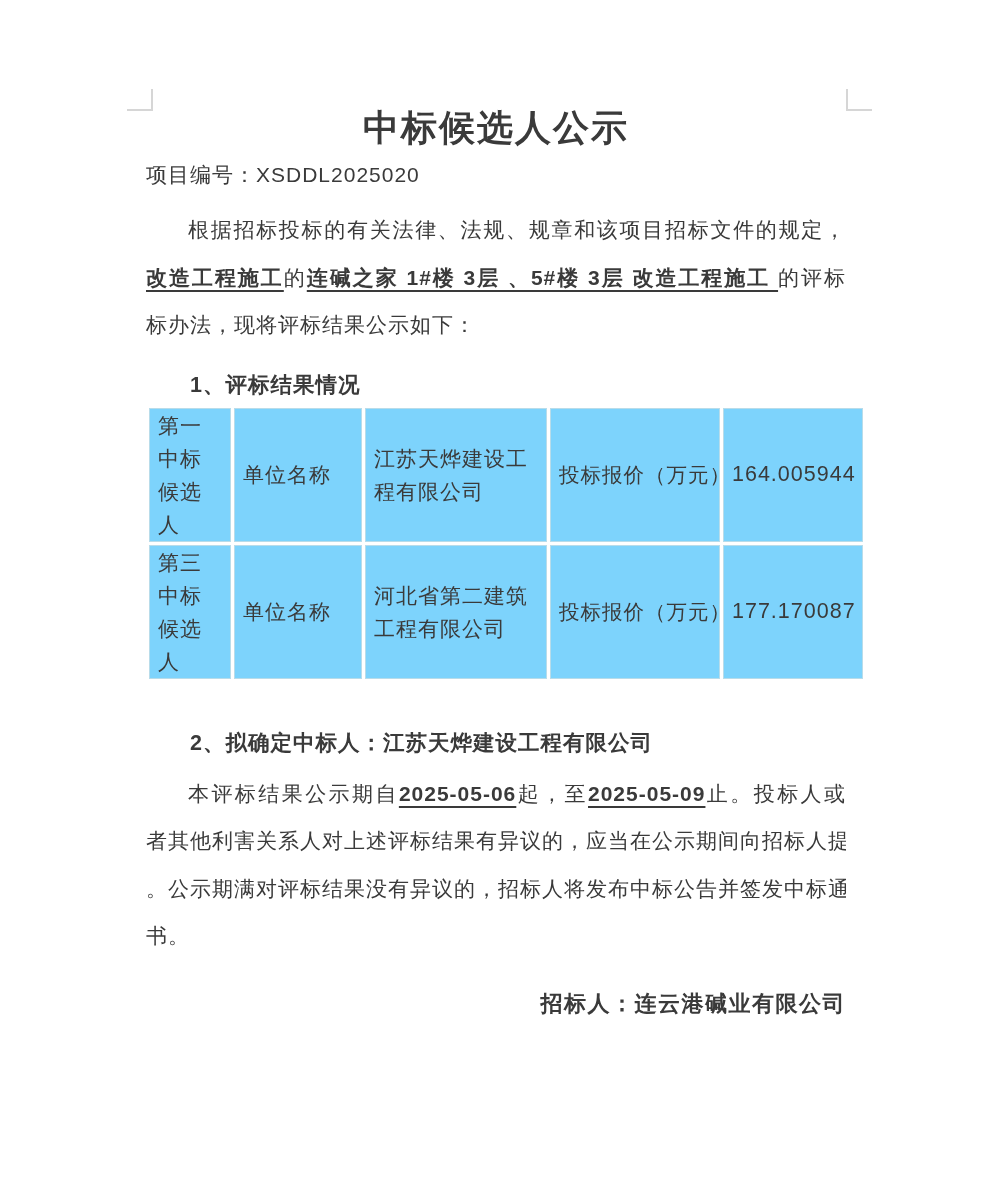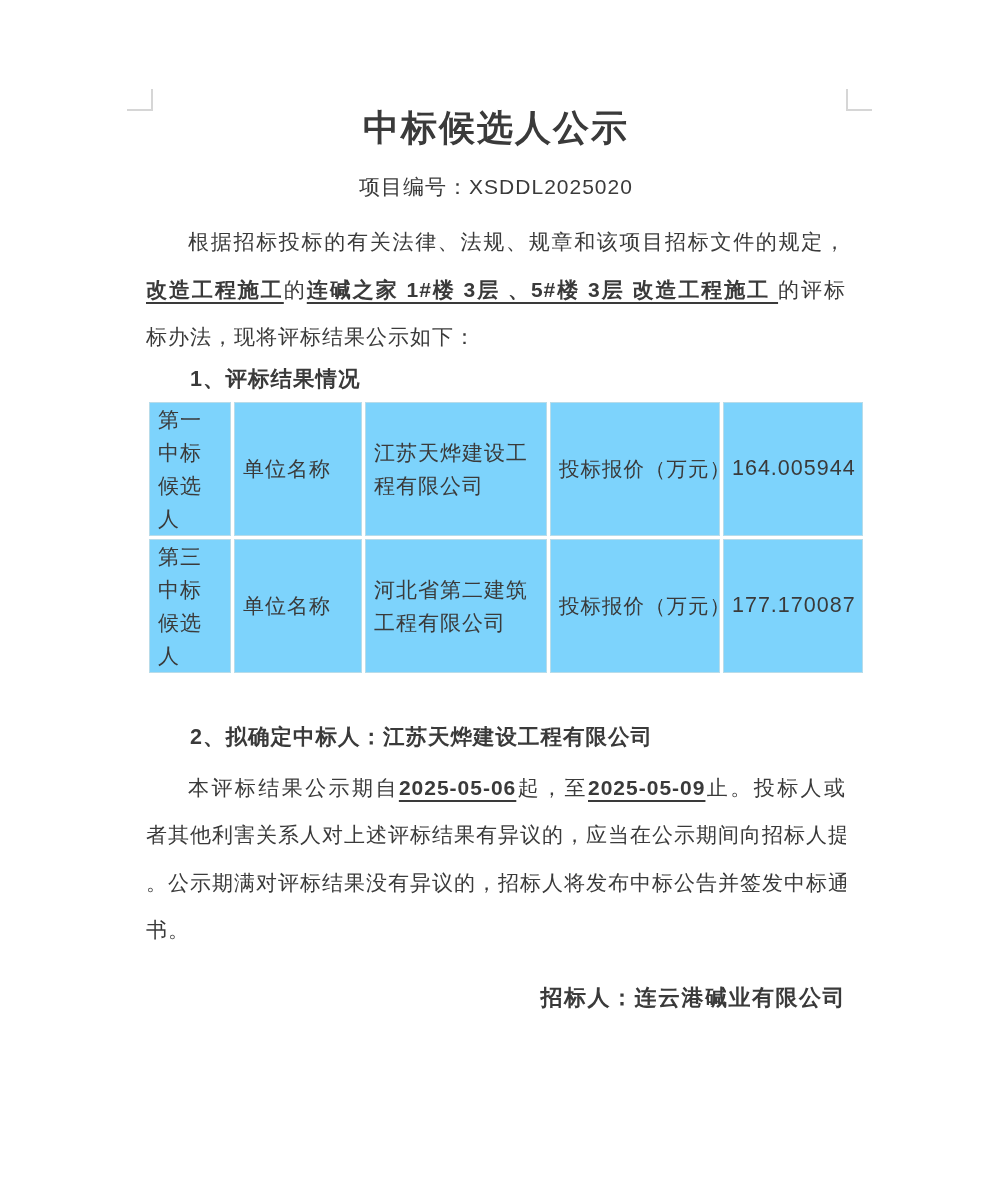--- a/index.html
+++ b/index.html
@@ -9,31 +9,31 @@
     background:var(--background,#ffffff);
     font-family:"Liberation Sans","DejaVu Sans",sans-serif;
     color:var(--text,#3a3a3a);
     overflow:hidden;
   }
   .crop{position:absolute;width:24px;height:20px;}
   .crop-left{left:127px;top:89px;border-right:2px solid var(--crop-mark,#d6d6d6);border-bottom:2px solid var(--crop-mark,#d6d6d6);}
   .crop-right{left:846px;top:89px;border-left:2px solid var(--crop-mark,#d6d6d6);border-bottom:2px solid var(--crop-mark,#d6d6d6);}
   .content{position:absolute;left:146px;top:0;width:700px;}
   .title{margin-top:104px;text-align:center;font-size:36px;font-weight:700;letter-spacing:2px;line-height:48px;}
-  .project{margin-top:20px;text-align:center;font-size:21px;letter-spacing:1px;line-height:30px;}
+  .project{margin-top:8px;font-size:21px;letter-spacing:1px;line-height:30px;}
   .para{font-size:21px;letter-spacing:1px;}
   .para .line{line-height:47.5px;height:47.5px;overflow:hidden;}
   .para .line.just{text-align:justify;text-align-last:justify;}
   .para .line.indent{text-indent:42px;}
   .para span{white-space:pre;}
   .b{font-weight:700;}
   .u{text-decoration:underline;text-underline-offset:5px;text-decoration-thickness:1.5px;}
   .intro{margin-top:16px;}
   .sec-heading{font-size:21.5px;font-weight:700;margin-left:44px;line-height:28px;letter-spacing:1px;}
-  .sec1{margin-top:4px;}
+  .sec1{margin-top:22px;}
   .sec2{margin-top:46px;line-height:30px;}
   table.results{
     margin-top:6px;
     border-collapse:separate;border-spacing:3px;
     table-layout:fixed;width:702px;
     font-size:21px;
   }
   table.results td{
     box-sizing:border-box;height:102px;
     border:1px solid var(--table-border,#b8dcea);

